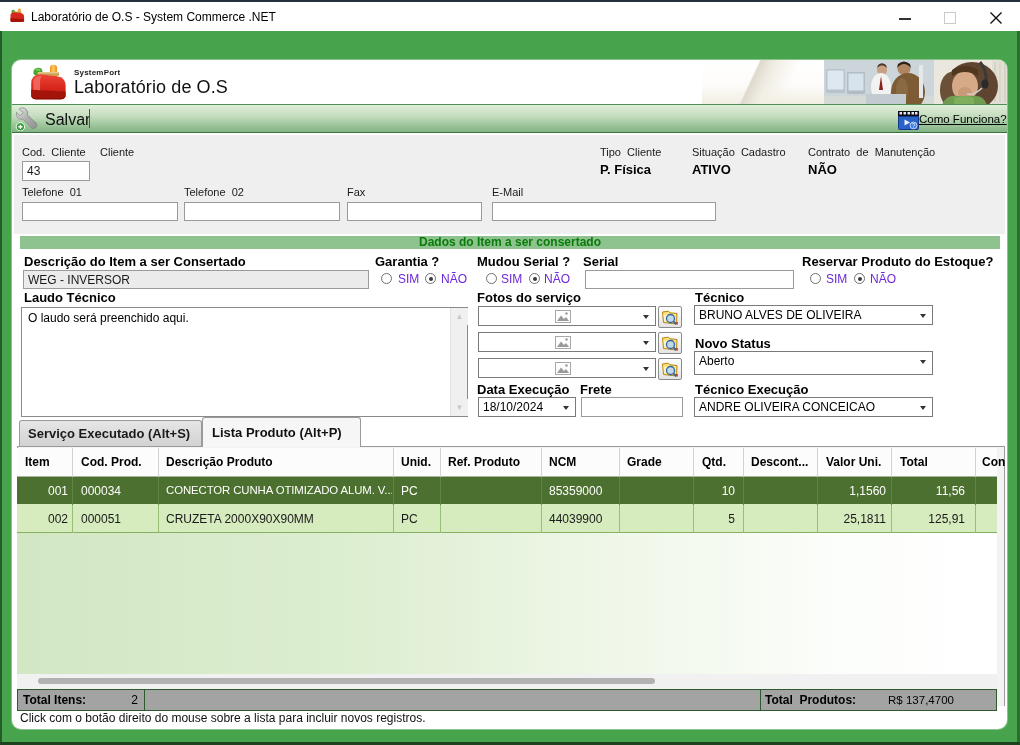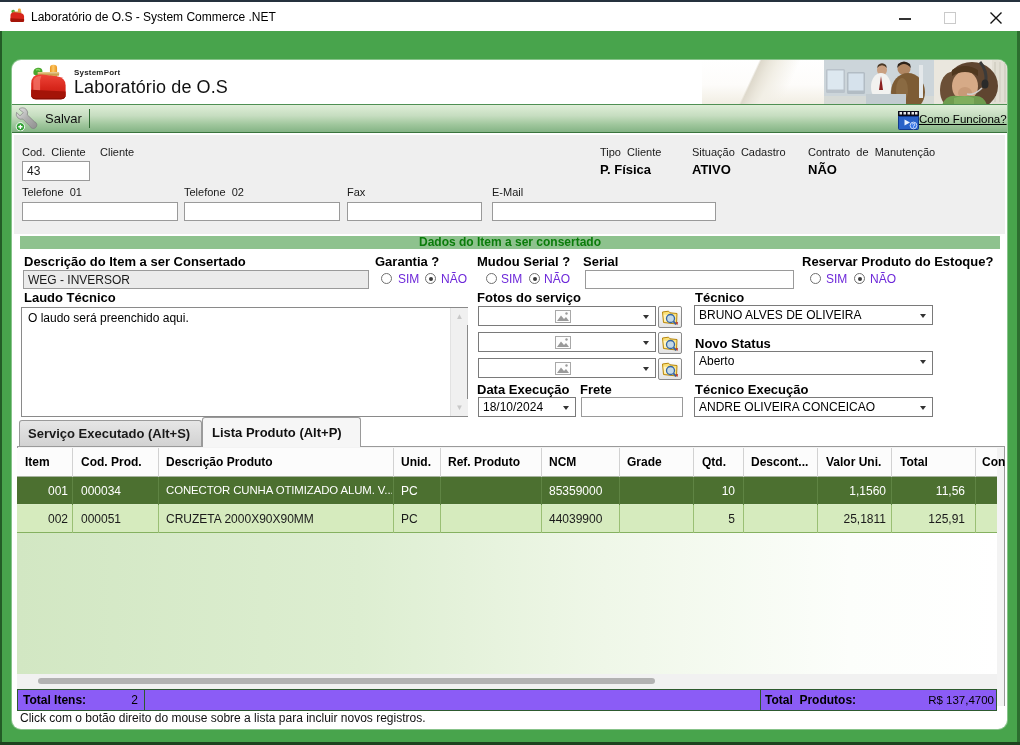--- a/index.html
+++ b/index.html
@@ -14,21 +14,21 @@
 #winbody .edgeB{position:absolute;left:0;bottom:0;width:1020px;height:3px;background:#1d431f}
 #panel{left:12px;top:60px;width:995px;height:669px;background:#fff;border-radius:9px;overflow:hidden;box-shadow:0 0 0 1px rgba(255,255,255,.35)}
 
 #hdrphoto{left:690px;top:0;width:305px;height:45px}
 #logo{left:18px;top:3px;width:38px;height:39px}
 #sysport{left:62px;top:8px;font-size:8px;font-weight:bold;color:#1a1a1a;letter-spacing:.2px}
 #apptitle{left:62px;top:17px;font-size:18px;color:#111;letter-spacing:.1px}
 
 #toolbar{left:0;top:44px;width:995px;height:29px;background:linear-gradient(#dfeed8 0%,#c6ddc0 40%,#a0c79d 72%,#84b385 100%);border-top:1px solid #4f8f53;border-bottom:1px solid #39743d}
 #wrench{left:3px;top:47px;width:25px;height:24px}
-#salvar{left:33px;top:51px;font-size:13px;color:#111}
+#salvar{left:33px;top:51px;font-size:16px;color:#111}
 #tbsep{left:77px;top:49px;width:1px;height:19px;background:#2f6b32}
 #filmico{left:886px;top:51px;width:21px;height:19px}
 #comofunc{left:907px;top:53px;font-size:11.5px;color:#000;text-decoration:underline;white-space:nowrap}
 
 #client{left:2px;top:75px;width:991px;height:99px;background:#efefef}
 .lbl{position:absolute;font-size:11px;color:#1a1a1a}
 .blbl{position:absolute;font-size:13px;font-weight:bold;color:#000}
 .inp{position:absolute;background:#fff;border:1px solid #9a9a9a;font-size:12px;color:#1a1a1a;line-height:18px;padding:0 4px;white-space:nowrap;overflow:hidden}
 </style></head>
 <body>
@@ -332,21 +332,21 @@
   </div>
   <div class="abs" id="hscroll">
       <div id="hthumb"></div>
     </div>
   <div class="abs" id="gfooter">
     <span class="blbl" style="left:5px;top:3px;font-size:12px">Total Itens:</span>
     <span class="abs" style="left:60px;top:3px;width:60px;text-align:right;font-size:12px">2</span>
     <div class="fsep" style="left:126px"></div>
     <div class="fsep" style="left:742px"></div>
     <span class="blbl" style="left:747px;top:3px;font-size:12px">Total&nbsp; Produtos:</span>
-    <span class="abs" style="left:830px;top:4px;width:146px;text-align:right;font-size:11.5px">R$ 137,4700</span>
+    <span class="abs" style="left:830px;top:4px;width:146px;text-align:center;font-size:11.5px">R$ 137,4700</span>
   </div>
   <span class="abs" id="statusmsg">Click com o botão direito do mouse sobre a lista para incluir novos registros.</span>
 </div>
 <style>
 #greenband{left:8px;top:176px;width:980px;height:13px;background:#8ec28e;color:#0a7c0a;font-weight:bold;font-size:12px;text-align:center;line-height:13px}
 .inp.gray{background:#ebebeb}
 .radio{position:absolute;width:11px;height:11px;border:1px solid #707070;border-radius:50%;background:#fff}
 .radio.sel::after{content:"";position:absolute;left:2.5px;top:2.5px;width:4px;height:4px;border-radius:50%;background:#3a3a3a}
 .rlbl{position:absolute;font-size:12px;color:#6d28d9}
 #laudo{left:9px;top:247px;width:447px;height:110px;background:#fff;border:1px solid #8a8a8a}
@@ -371,20 +371,20 @@
 .grow.dark span{color:#fff}
 .grow.lite{top:57px;background:#d6ebbe;border-bottom:1px solid #85b160}
 .grow.lite span{color:#1a1a1a}
 #gempty{position:absolute;left:0;top:85px;width:980px;height:141px;background:linear-gradient(90deg,#d2e7c3 0%,#ddeed1 35%,#eff7e8 60%,#fcfefb 85%,#ffffff 100%)}
 .gv{position:absolute;top:0;width:1px;height:29px;background:#d2d2d2}
 .rv{position:absolute;top:0;width:1px;height:28px}
 .grow.dark .rv{background:#5f8443}
 .grow.lite .rv{background:#9abf74}
 #hscroll{left:5px;top:614px;width:980px;height:15px;background:#f1f1f1}
 #hthumb{position:absolute;left:21px;top:4px;width:617px;height:6px;background:#b2b2b2;border-radius:3px}
-#gfooter{left:5px;top:629px;width:980px;height:22px;background:#8b5cf6;border:1px solid #2d5a2f}
+#gfooter{left:5px;top:629px;width:980px;height:22px;background:#a3a3a3;border:1px solid #2d5a2f}
 .fsep{position:absolute;top:0;width:1px;height:20px;background:#2d5a2f}
 #statusmsg{left:8px;top:651px;font-size:12px;color:#111}
 #hdrphoto .ph1{position:absolute;left:0;top:0;width:122px;height:45px;background:
  linear-gradient(115deg,transparent 52px,#ded9cc 54px,#eae6db 62px,#f2efe6 70px,transparent 90px),
  linear-gradient(180deg,#ffffff 0%,#fdfcfa 55%,#f1ede2 100%)}
 #hdrphoto .ph23{position:absolute;left:122px;top:0}
 </style>
 
 </body></html>

